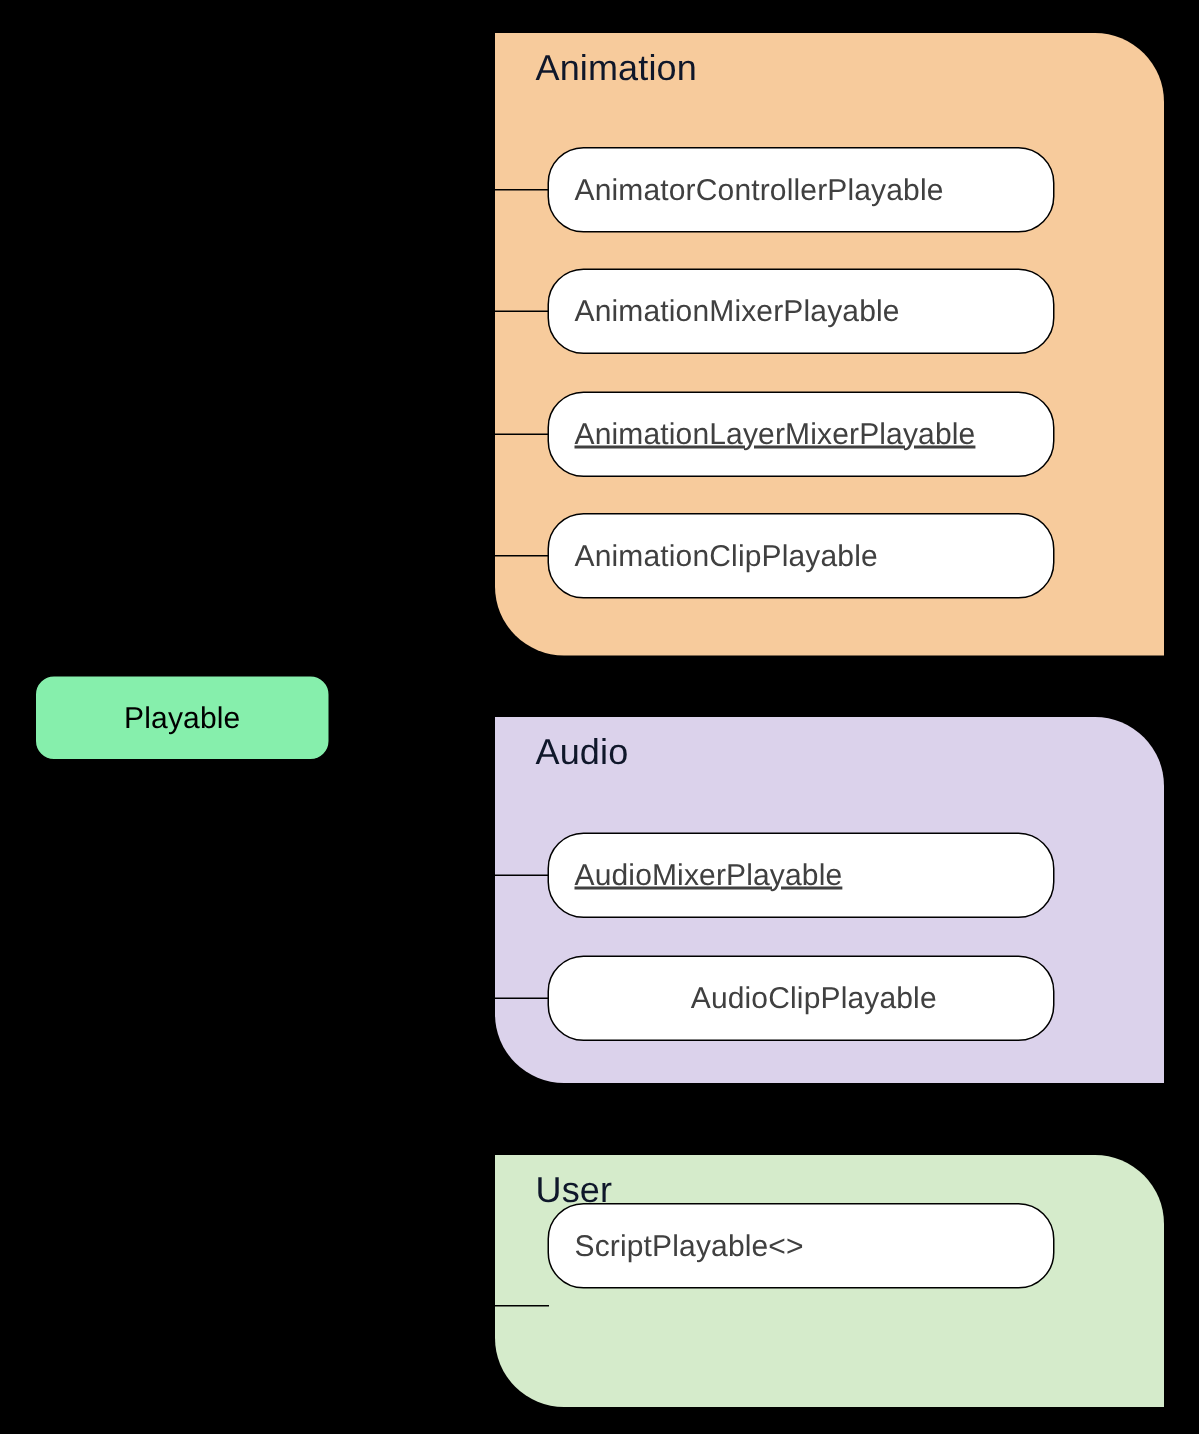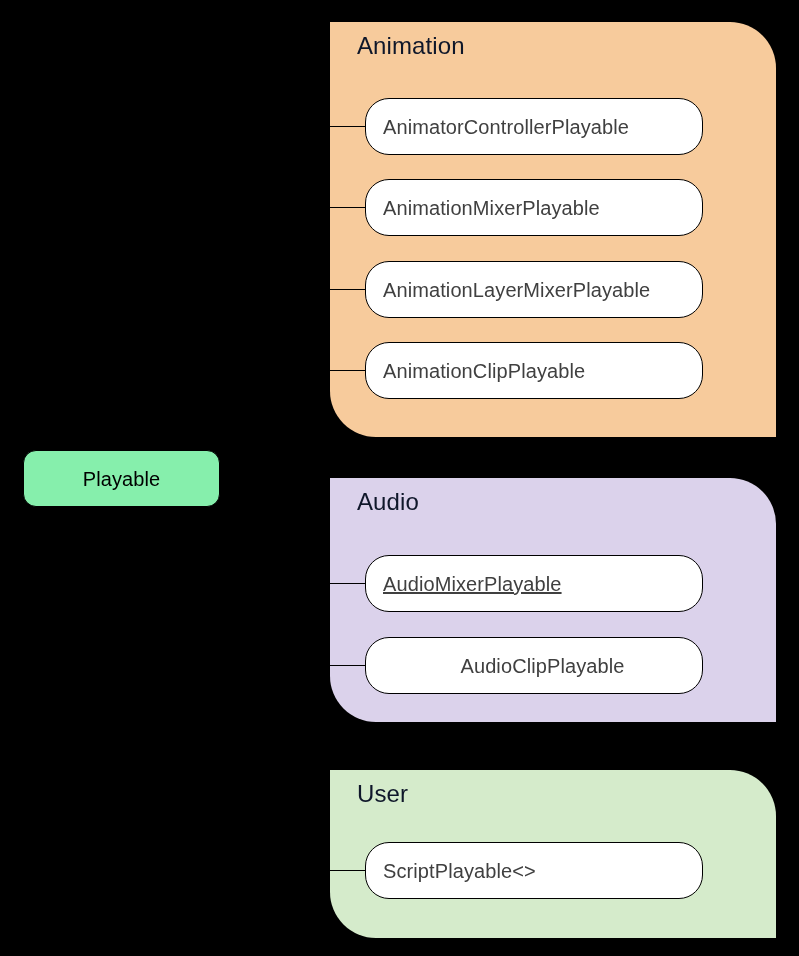--- a/index.html
+++ b/index.html
@@ -96,21 +96,21 @@
     </div>
     <div class="connector" style="top: 126px;"></div>
     <div class="node" style="top: 98px;">
       <span>AnimatorControllerPlayable</span>
     </div>
     <div class="connector" style="top: 207px;"></div>
     <div class="node" style="top: 179px;">
       <span>AnimationMixerPlayable</span>
     </div>
     <div class="connector" style="top: 289px;"></div>
-    <div class="node" style="top: 261px;">
+    <div class="node" style="top: 261px; text-decoration: underline;">
       <span>AnimationLayerMixerPlayable</span>
     </div>
     <div class="connector" style="top: 370px;"></div>
     <div class="node" style="top: 342px;">
       <span>AnimationClipPlayable</span>
     </div>
     <div class="group" style="left: 330px; top: 478px; width: 446px; height: 244px; background: rgb(219, 210, 235);">
       <div class="group-title">Audio</div>
     </div>
     <div class="connector" style="top: 583px;"></div>
@@ -118,16 +118,16 @@
       <span>AudioMixerPlayable</span>
     </div>
     <div class="connector" style="top: 665px;"></div>
     <div class="node" style="top: 637px; justify-content: center;">
       <span>AudioClipPlayable</span>
     </div>
     <div class="group" style="left: 330px; top: 770px; width: 446px; height: 168px; background: rgb(213, 235, 203);">
       <div class="group-title">User</div>
     </div>
     <div class="connector" style="top: 870px;"></div>
-    <div class="node" style="top: 842px;">
+    <div class="node" style="top: 802px;">
       <span>ScriptPlayable&lt;&gt;</span>
     </div>
   </div>
 
 </body></html>

